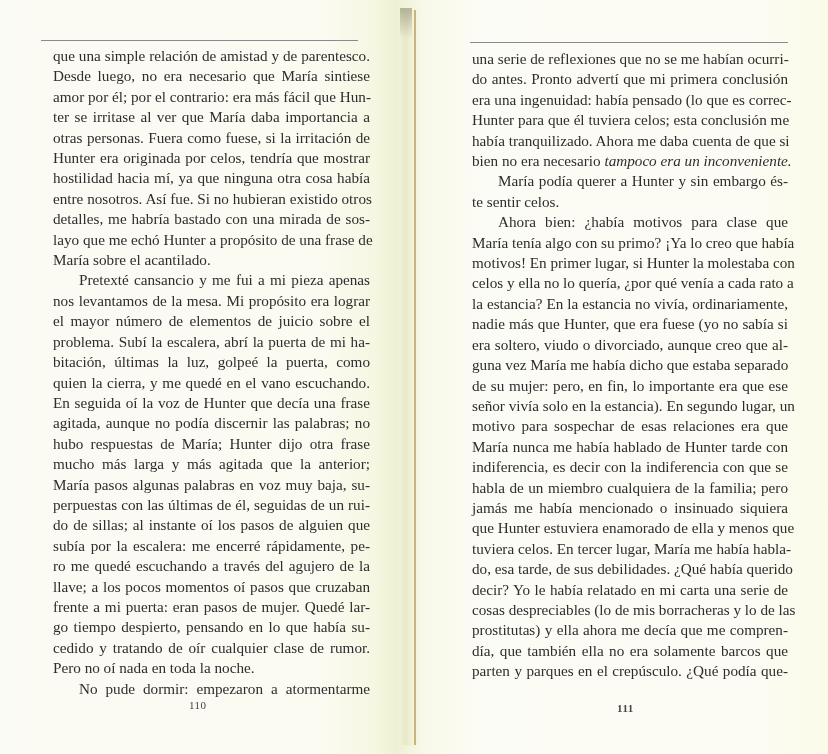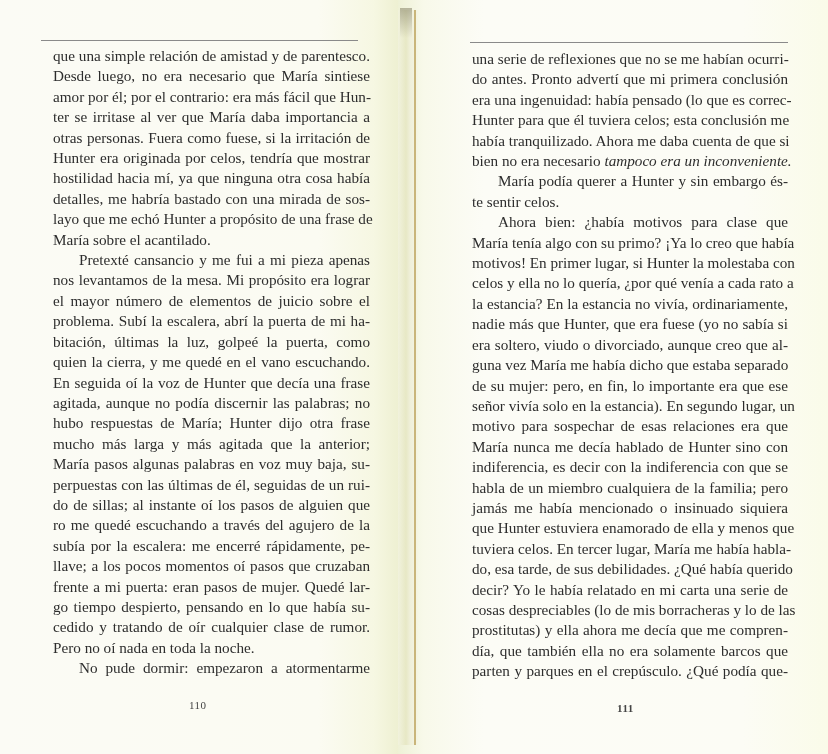--- a/index.html
+++ b/index.html
@@ -72,38 +72,39 @@
 <div class="rule right-rule"></div>
 
 <div class="text left-text">
   <span class="line">que una simple relación de amistad y de parentesco.</span>
   <span class="line">Desde luego, no era necesario que María sintiese</span>
   <span class="line">amor por él; por el contrario: era más fácil que Hun-</span>
   <span class="line">ter se irritase al ver que María daba importancia a</span>
   <span class="line">otras personas. Fuera como fuese, si la irritación de</span>
   <span class="line">Hunter era originada por celos, tendría que mostrar</span>
   <span class="line">hostilidad hacia mí, ya que ninguna otra cosa había</span>
+  <span class="line">entre nosotros. Así fue. Si no hubieran existido otros</span>
   <span class="line">detalles, me habría bastado con una mirada de sos-</span>
   <span class="line">layo que me echó Hunter a propósito de una frase de</span>
   <span class="line last">María sobre el acantilado.</span>
   <span class="line indent">Pretexté cansancio y me fui a mi pieza apenas</span>
   <span class="line">nos levantamos de la mesa. Mi propósito era lograr</span>
   <span class="line">el mayor número de elementos de juicio sobre el</span>
   <span class="line">problema. Subí la escalera, abrí la puerta de mi ha-</span>
   <span class="line">bitación, últimas la luz, golpeé la puerta, como</span>
   <span class="line">quien la cierra, y me quedé en el vano escuchando.</span>
   <span class="line">En seguida oí la voz de Hunter que decía una frase</span>
   <span class="line">agitada, aunque no podía discernir las palabras; no</span>
   <span class="line">hubo respuestas de María; Hunter dijo otra frase</span>
   <span class="line">mucho más larga y más agitada que la anterior;</span>
   <span class="line">María pasos algunas palabras en voz muy baja, su-</span>
   <span class="line">perpuestas con las últimas de él, seguidas de un rui-</span>
   <span class="line">do de sillas; al instante oí los pasos de alguien que</span>
+  <span class="line">subía por la escalera: me encerré rápidamente, pe-</span>
   <span class="line">ro me quedé escuchando a través del agujero de la</span>
-  <span class="line">subía por la escalera: me encerré rápidamente, pe-</span>
   <span class="line">llave; a los pocos momentos oí pasos que cruzaban</span>
   <span class="line">frente a mi puerta: eran pasos de mujer. Quedé lar-</span>
   <span class="line">go tiempo despierto, pensando en lo que había su-</span>
   <span class="line">cedido y tratando de oír cualquier clase de rumor.</span>
   <span class="line last">Pero no oí nada en toda la noche.</span>
   <span class="line indent">No pude dormir: empezaron a atormentarme</span>
 </div>
 
 <div class="folio folio-left">110</div>
 
@@ -120,21 +121,21 @@
   <span class="line">María tenía algo con su primo? ¡Ya lo creo que había</span>
   <span class="line">motivos! En primer lugar, si Hunter la molestaba con</span>
   <span class="line">celos y ella no lo quería, ¿por qué venía a cada rato a</span>
   <span class="line">la estancia? En la estancia no vivía, ordinariamente,</span>
   <span class="line">nadie más que Hunter, que era fuese (yo no sabía si</span>
   <span class="line">era soltero, viudo o divorciado, aunque creo que al-</span>
   <span class="line">guna vez María me había dicho que estaba separado</span>
   <span class="line">de su mujer: pero, en fin, lo importante era que ese</span>
   <span class="line">señor vivía solo en la estancia). En segundo lugar, un</span>
   <span class="line">motivo para sospechar de esas relaciones era que</span>
-  <span class="line">María nunca me decía hablado de Hunter sino con</span>
+  <span class="line">María nunca me había hablado de Hunter tarde con</span>
   <span class="line">indiferencia, es decir con la indiferencia con que se</span>
   <span class="line">habla de un miembro cualquiera de la familia; pero</span>
   <span class="line">jamás me había mencionado o insinuado siquiera</span>
   <span class="line">que Hunter estuviera enamorado de ella y menos que</span>
   <span class="line">tuviera celos. En tercer lugar, María me había habla-</span>
   <span class="line">do, esa tarde, de sus debilidades. ¿Qué había querido</span>
   <span class="line">decir? Yo le había relatado en mi carta una serie de</span>
   <span class="line">cosas despreciables (lo de mis borracheras y lo de las</span>
   <span class="line">prostitutas) y ella ahora me decía que me compren-</span>
   <span class="line">día, que también ella no era solamente barcos que</span>

